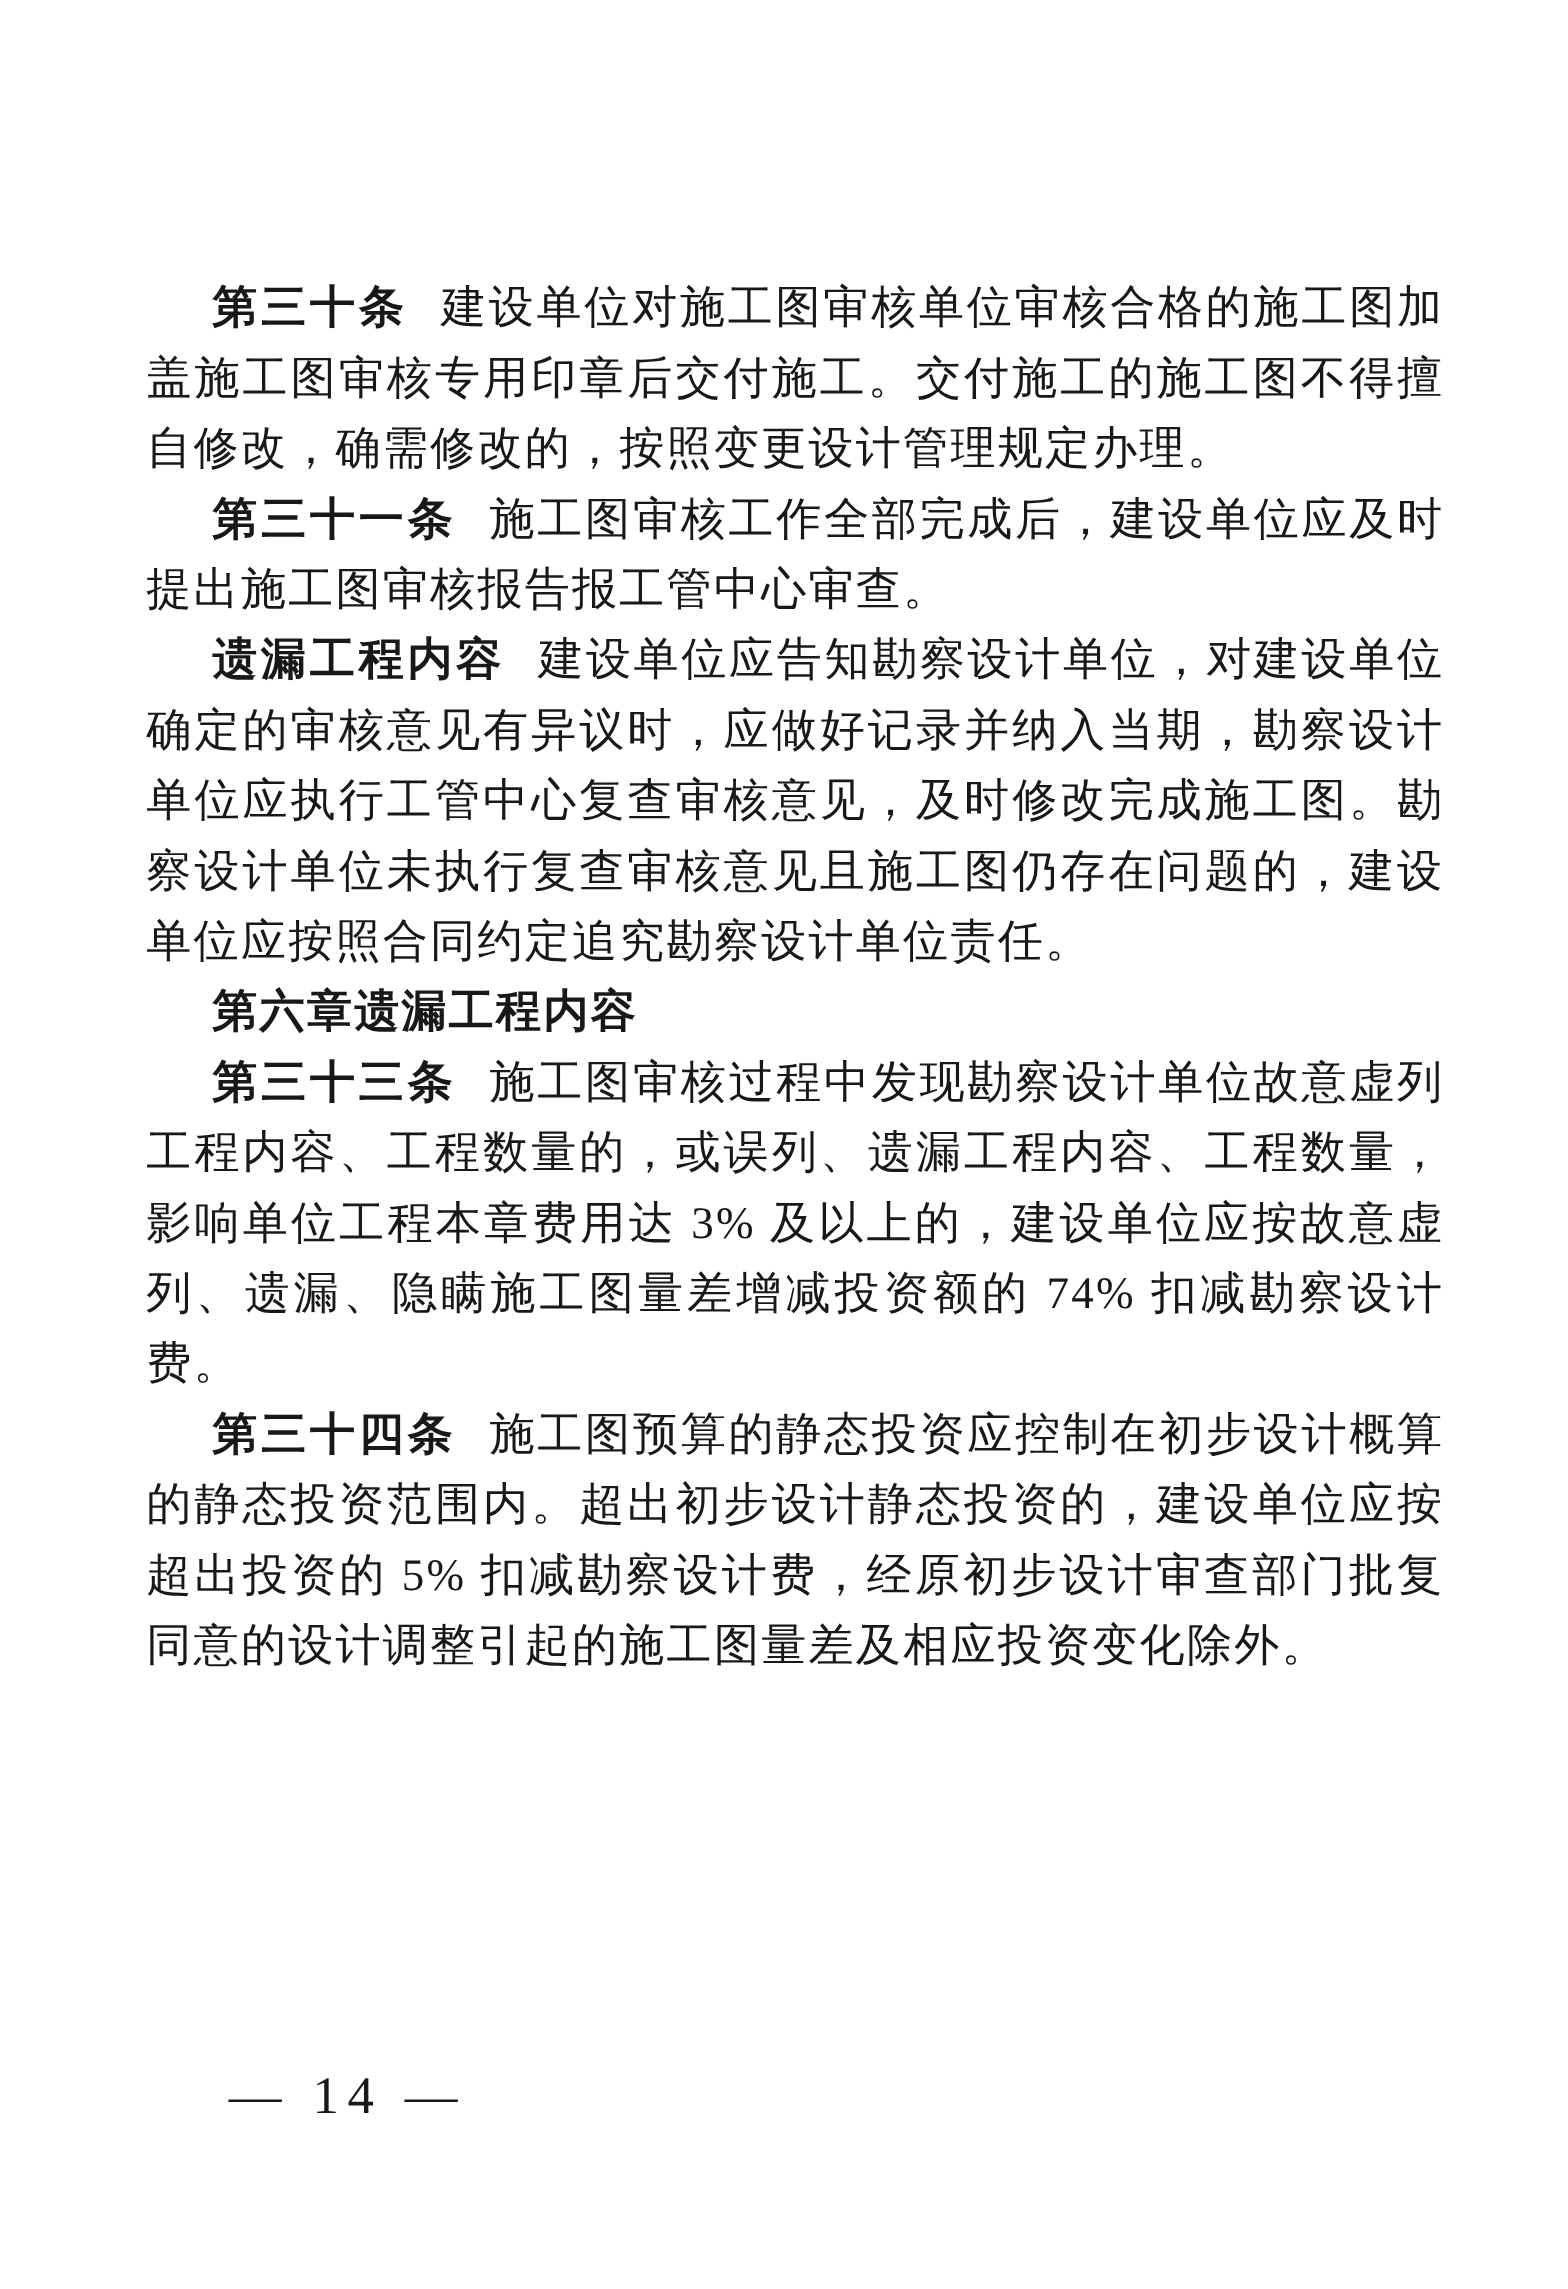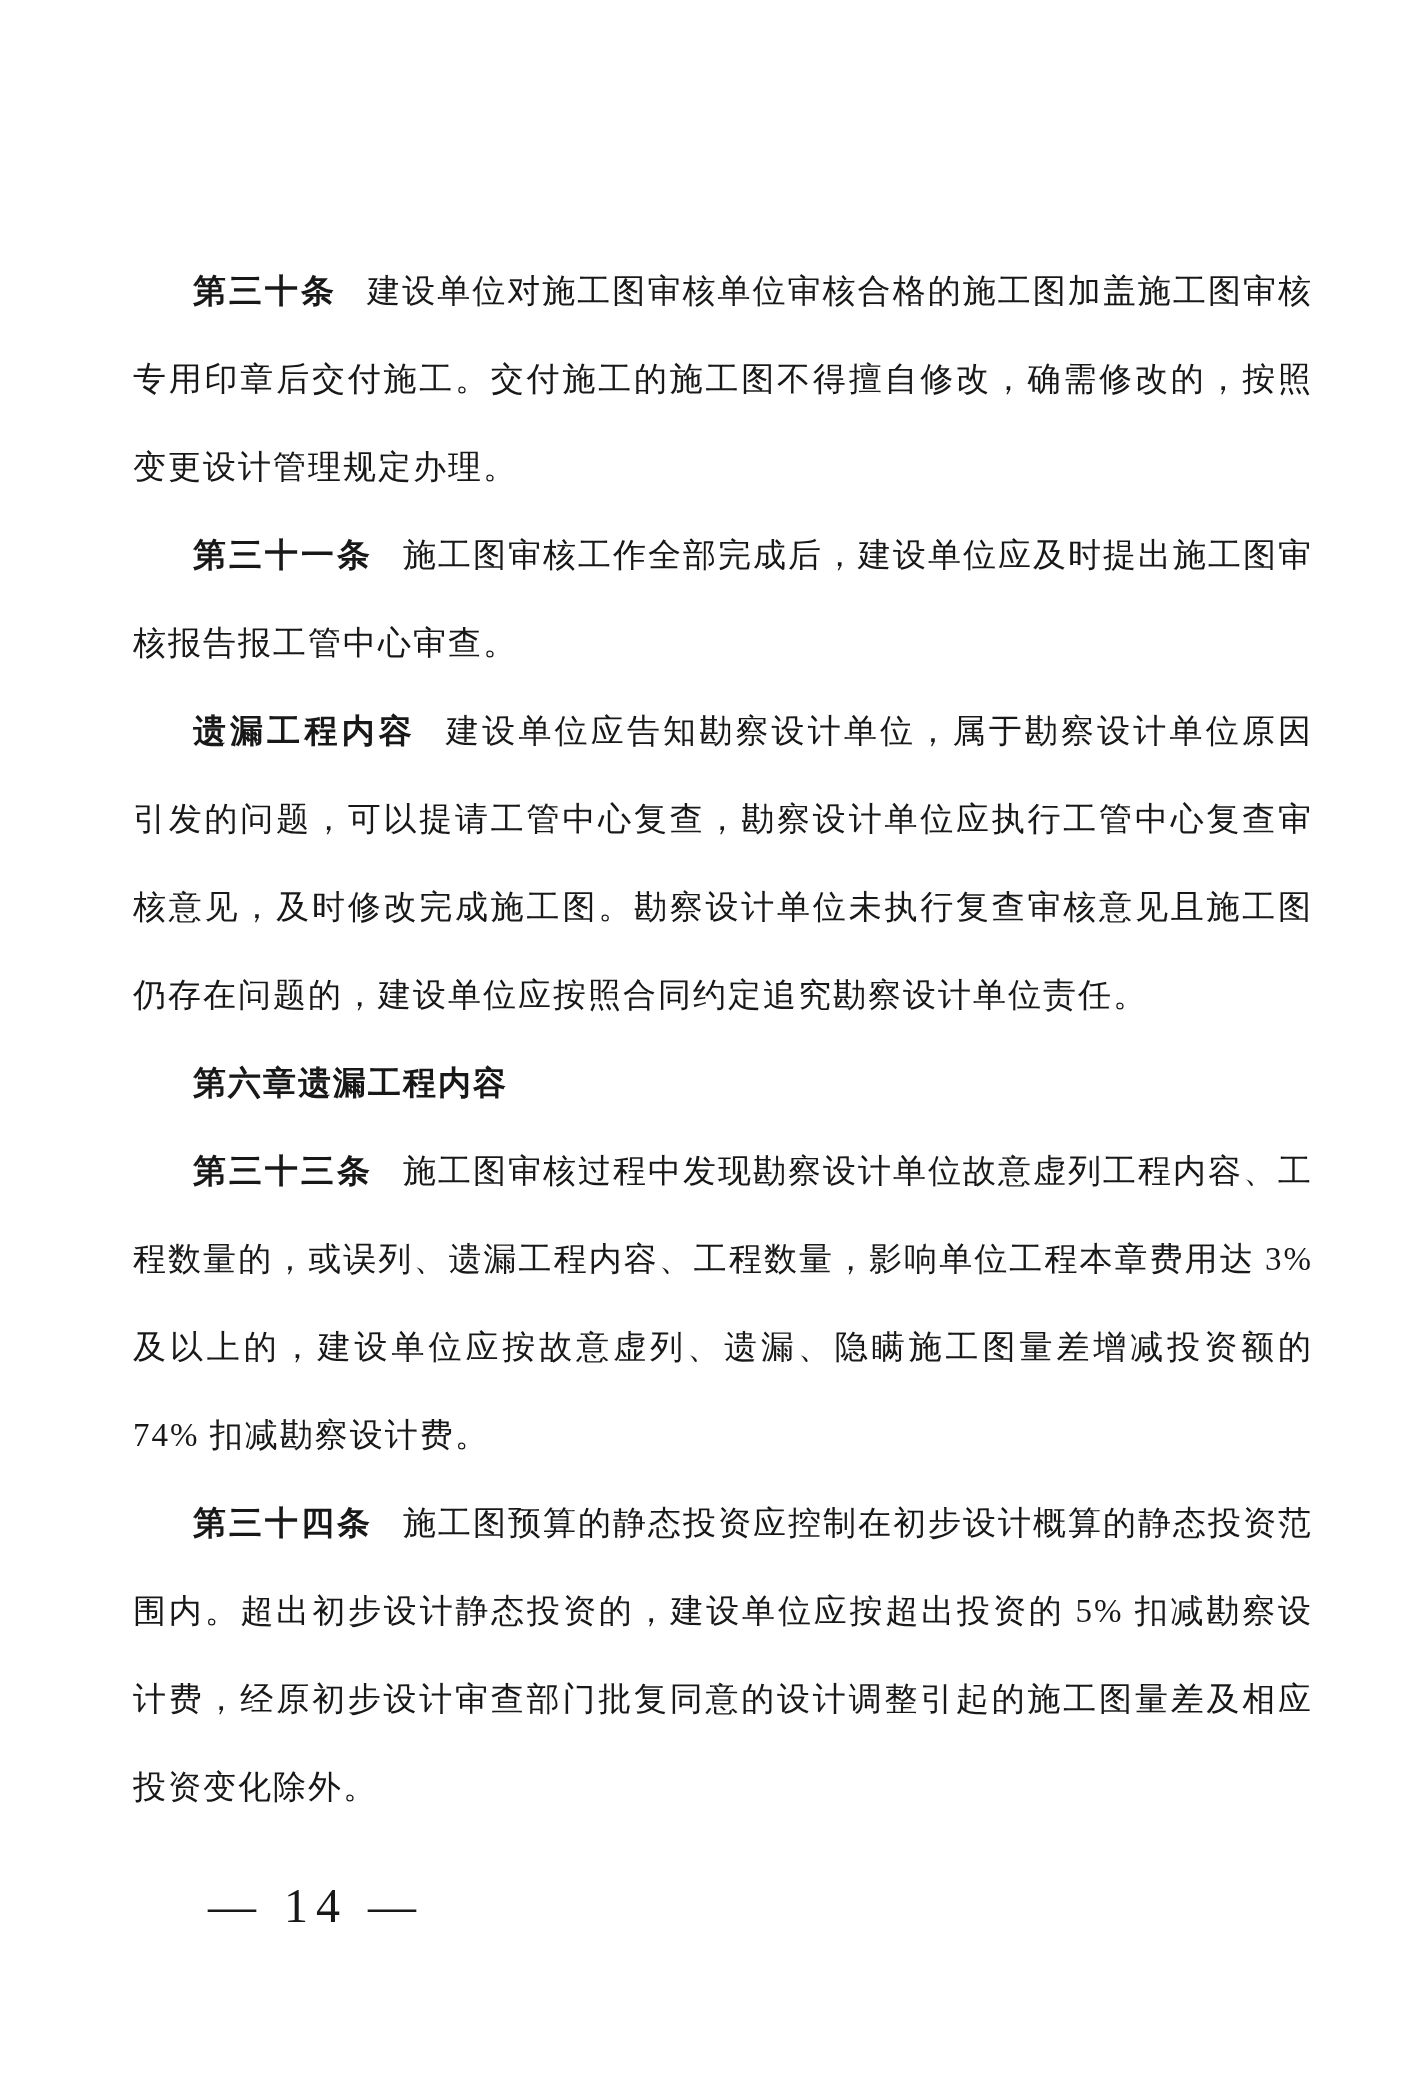--- a/index.html
+++ b/index.html
@@ -18,22 +18,22 @@
     color: #181818;
   }
   .content {
     position: absolute;
     left: 133px;
     top: 247px;
     width: 1180px;
   }
   p.article {
     margin: 0;
-    font-size: 33px;
-    line-height: 88px;
+    font-size: 41px;
+    line-height: 64px;
     letter-spacing: 2px;
     text-align: justify;
     text-align-last: left;
     text-indent: 60px;
   }
   .term {
     font-weight: bold;
     font-family: "Liberation Sans", "DejaVu Sans", sans-serif;
     padding-right: 30px;
     letter-spacing: 3px;
@@ -64,21 +64,21 @@
 </head>
 <body>
 
 <div class="page">
   <div class="content">
 
     <p class="article"><span class="term">第三十条</span><span>建设单位对施工图审核单位审核合格的施工图加盖施工图审核专用印章后交付施工。交付施工的施工图不得擅自修改，确需修改的，按照变更设计管理规定办理。</span></p>
 
     <p class="article"><span class="term">第三十一条</span><span>施工图审核工作全部完成后，建设单位应及时提出施工图审核报告报工管中心审查。</span></p>
 
-    <p class="article"><span class="term">遗漏工程内容</span><span>建设单位应告知勘察设计单位，属于勘察设计单位原因引发的问题，可以提请工管中心复查，勘察设计单位应执行工管中心复查审核意见，及时修改完成施工图。勘察设计单位未执行复查审核意见且施工图仍存在问题的，建设单位应按照合同约定追究勘察设计单位责任。</span></p>
+    <p class="article"><span class="term">遗漏工程内容</span><span>建设单位应告知勘察设计单位，对建设单位确定的审核意见有异议时，应做好记录并纳入当期，勘察设计单位应执行工管中心复查审核意见，及时修改完成施工图。勘察设计单位未执行复查审核意见且施工图仍存在问题的，建设单位应按照合同约定追究勘察设计单位责任。</span></p>
 
     <p class="article chapter"><span class="chapter-label">第六章</span><span>遗漏工程内容</span></p>
 
     <p class="article"><span class="term">第三十三条</span><span>施工图审核过程中发现勘察设计单位故意虚列工程内容、工程数量的，或误列、遗漏工程内容、工程数量，影响单位工程本章费用达 3% 及以上的，建设单位应按故意虚列、遗漏、隐瞒施工图量差增减投资额的 74% 扣减勘察设计费。</span></p>
 
     <p class="article"><span class="term">第三十四条</span><span>施工图预算的静态投资应控制在初步设计概算的静态投资范围内。超出初步设计静态投资的，建设单位应按超出投资的 5% 扣减勘察设计费，经原初步设计审查部门批复同意的设计调整引起的施工图量差及相应投资变化除外。</span></p>
 
 
   </div>
 

